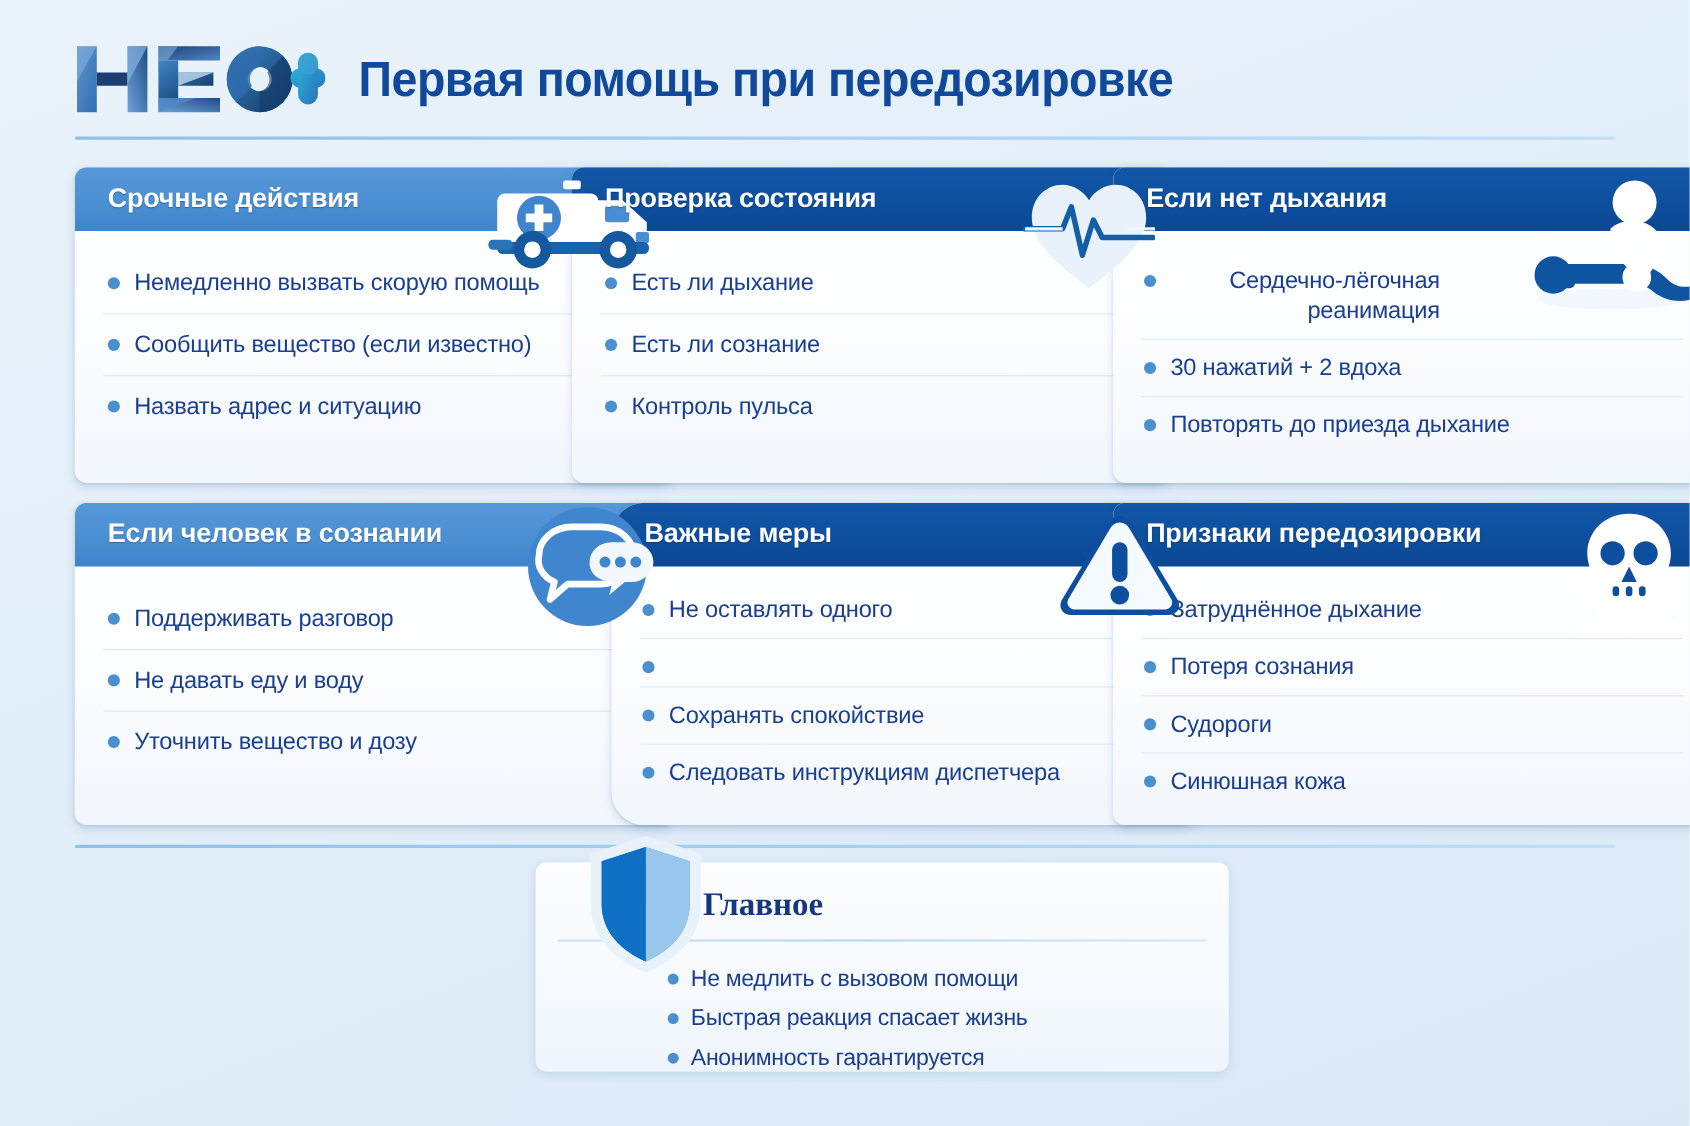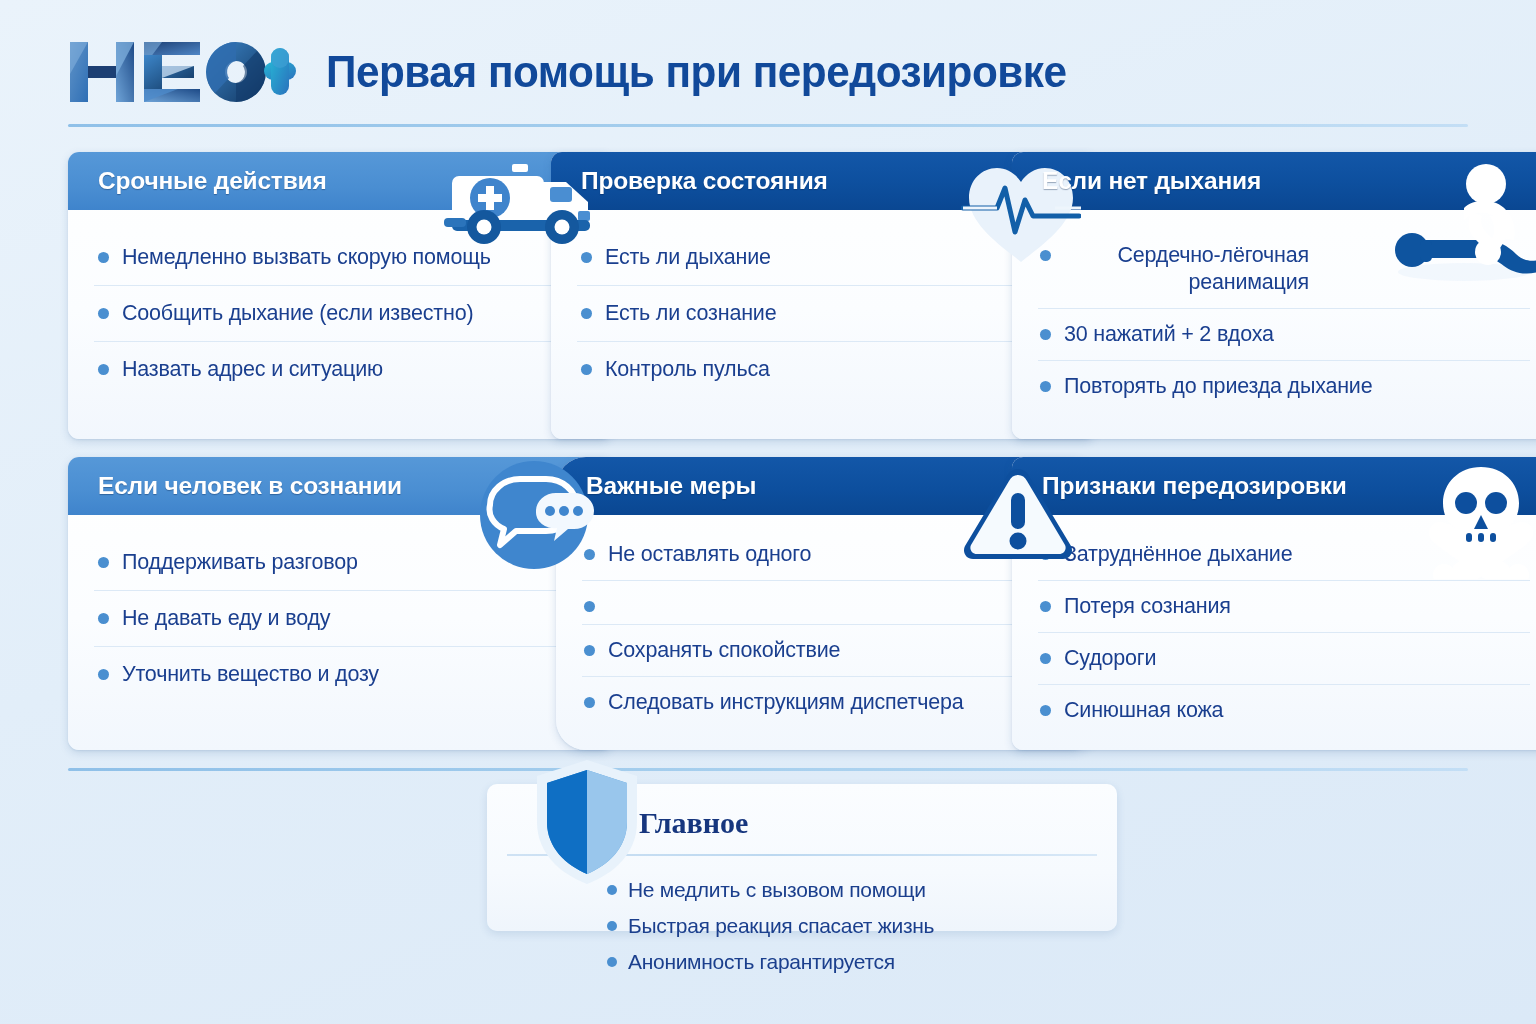--- a/index.html
+++ b/index.html
@@ -44,30 +44,30 @@
                 padding:12px 4px 12px 2px;
                 border-bottom:1px solid #dce9f6;text-align:right; }
   ul.items li:last-child { border-bottom:none; }
   ul.items li .dot { flex:0 0 auto; width:11px; height:11px; border-radius:50%;
                      background:#4a8fd0; margin-top:8px; }
   ul.items li .txt { font-size:21.5px; color:#1a3f8f; line-height:1.25;
                      letter-spacing:-0.2px; }
 
   
   #card-1 { left:68px;   top:152px; height:287px; }
-  #card-2 { left:551px;  top:152px; height:287px; }
+  #card-2 { left:520px;  top:152px; height:287px; }
   #card-3 { left:1012px; top:152px; height:287px; }
   #card-4 { left:68px;   top:457px; height:293px; }
   #card-5 { left:556px;  top:457px; height:293px;border-radius:30px; }
   #card-6 { left:1012px; top:457px; height:293px; }
 
   #card-1 ul.items li, #card-2 ul.items li, #card-4 ul.items li { padding:14px 4px; }
 
   
-  #summary { position:absolute; left:487px; top:784px; width:630px; height:147px;
+  #summary { position:absolute; left:487px; top:784px; width:630px; height:190px;
              border-radius:10px;
              background:linear-gradient(180deg,#fbfdff 0%,#f6fafe 60%,#eff5fc 100%);
              box-shadow:0 3px 9px rgba(40,90,150,.14); }
   #shield-wrap { position:absolute; left:46px; top:-26px; width:108px; height:128px; z-index:5; }
   #summary-title { position:absolute; left:152px; top:22px;
                    font-family:"Liberation Serif", serif;
                    font-size:30px; font-weight:bold; color:#16367e; }
   #summary-rule { position:absolute; left:20px; top:70px; width:590px; height:2px;
                   background:linear-gradient(90deg,#cfe2f4,#bcd8f0 45%,#d8e8f7); }
   ul.sum-items { position:absolute; left:120px; top:88px; list-style:none; }
@@ -157,21 +157,21 @@
     </div>
   </div>
   <div class="card-body">
     <ul class="items">
       <li>
           <span class="dot"></span>
           <span class="txt">Немедленно вызвать скорую помощь</span>
         </li>
       <li>
           <span class="dot"></span>
-          <span class="txt">Сообщить дыхание (если известно)</span>
+          <span class="txt">Сообщить вещество (если известно)</span>
         </li>
       <li>
           <span class="dot"></span>
           <span class="txt">Назвать адрес и ситуацию</span>
         </li>
     </ul>
   </div>
 </div>
 
 <div class="card" id="card-2">

